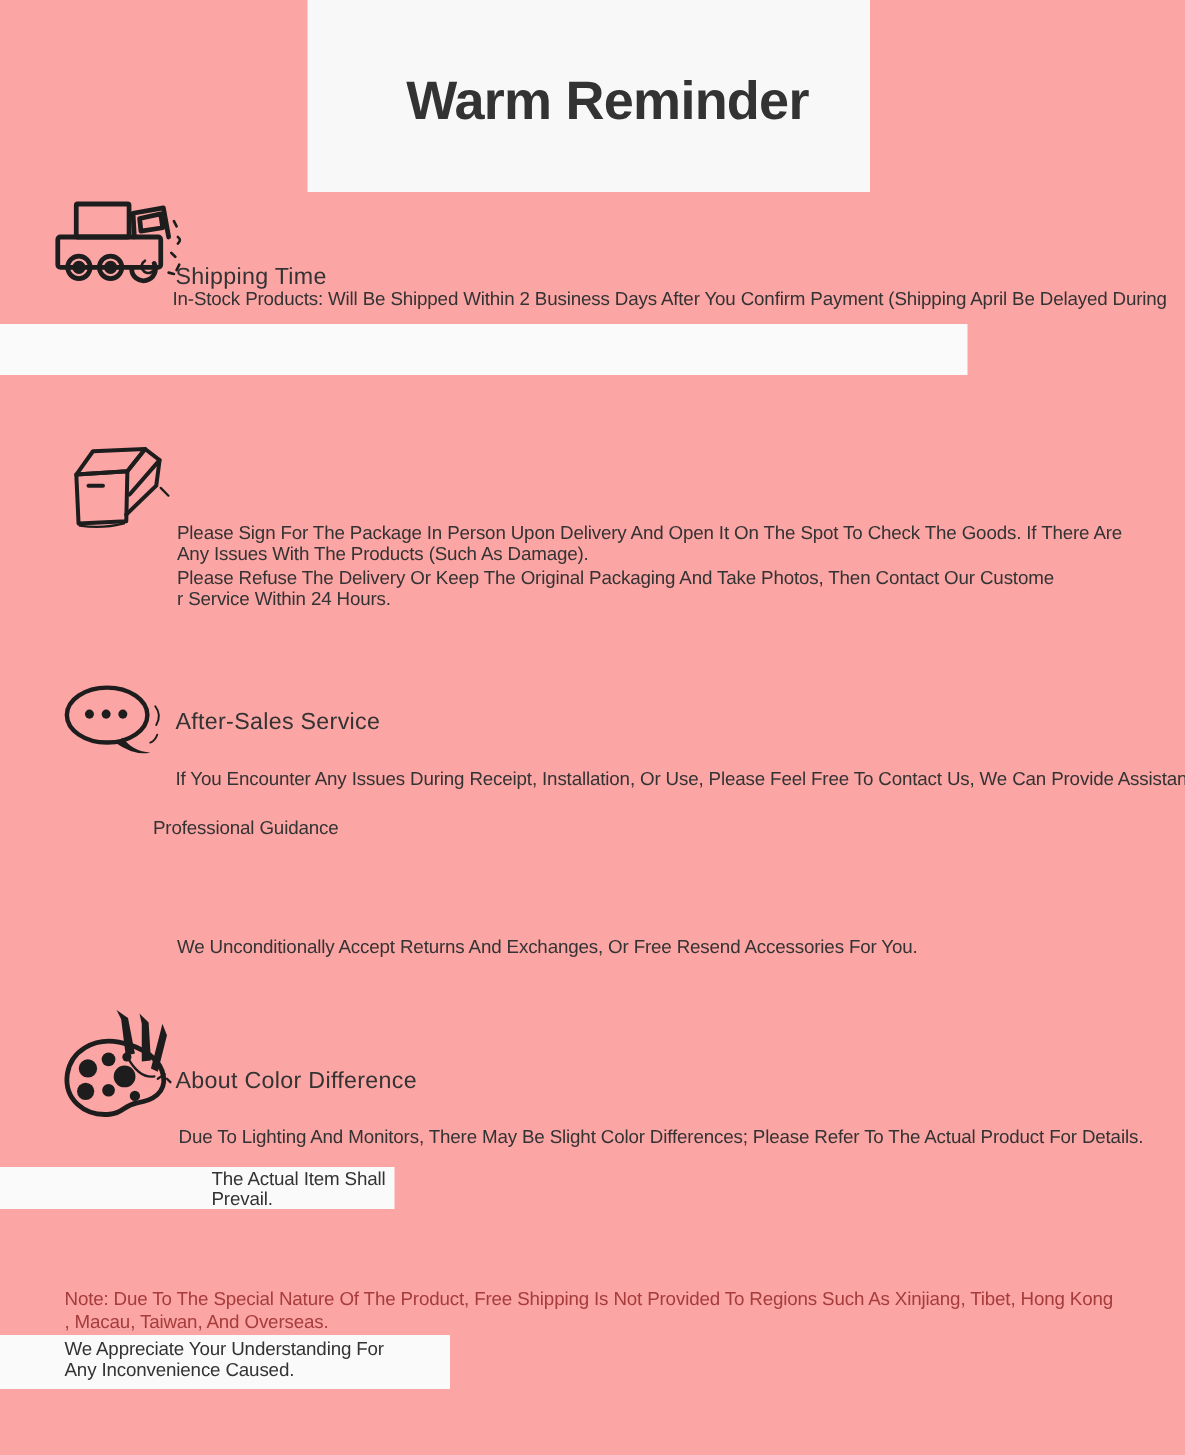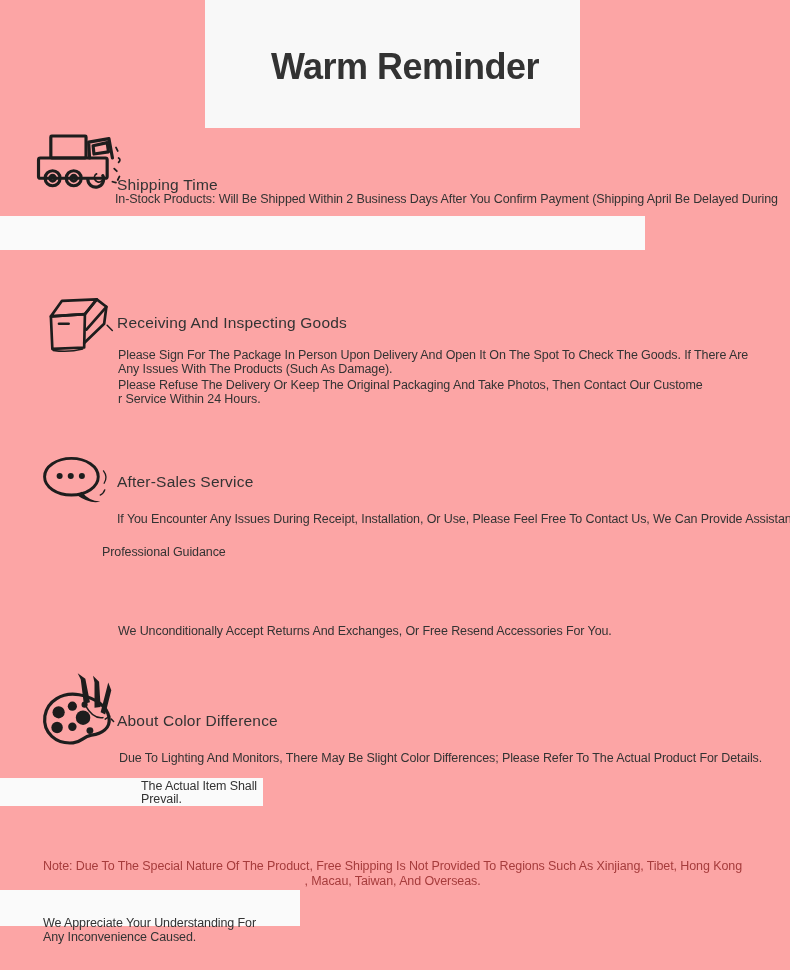--- a/index.html
+++ b/index.html
@@ -29,22 +29,22 @@
     font-size:15.5px;color:#333333;z-index:2;
     letter-spacing:.2px;
     white-space:pre;
   }
   .p{
     position:absolute;
     font-size:12.5px;line-height:14px;color:#333333;
     white-space:pre;z-index:2;letter-spacing:-.1px;
   }
   .p.tight{line-height:12.5px;}
-  .p.note-red{color:#a63c3c;line-height:15px;text-align:center;}
-  .p.note-dark{color:#333333;line-height:14px;margin-top:24px;}
+  .p.note-red{color:#a63c3c;line-height:15px;}
+  .p.note-dark{color:#333333;line-height:14px;}
 </style>
 </head>
 <body>
 
 <div class="page">
 
   <div class="bg-patch" style="left:205px;top:0;width:375px;height:128px;"></div>
   <div class="bg-patch faint" style="left:0;top:216px;width:645px;height:34px;"></div>
   <div class="bg-patch faint" style="left:0;top:778px;width:263px;height:28px;"></div>
   <div class="bg-patch faint" style="left:0;top:890px;width:300px;height:36px;"></div>
@@ -73,21 +73,20 @@
     <svg viewBox="0 0 100 86">
       <path class="ink" d="M12,30 L58,27 L57,72 L14,74 Z"></path>
       <path class="ink" d="M12,30 L27,9 L74,7 L58,27 Z"></path>
       <path class="ink" d="M58,27 L74,7 L87,17 L60,48"></path>
       <path class="ink" d="M57,66 L84,40 L87,17"></path>
       <path class="ink-thin" d="M88,42 l7,7"></path>
       <path class="ink" d="M23,40 h13"></path>
       <path class="ink-thin" d="M15,76 q21,3 40,-2"></path>
     </svg>
   </div>
-  <div class="heading" style="left:117px;top:314px;">Receiving And Inspecting Goods</div>
   <div class="p" style="left:118px;top:348px;">Please Sign For The Package In Person Upon Delivery And Open It On The Spot To Check The Goods. If There Are
 Any Issues With The Products (Such As Damage).</div>
   <div class="p" style="left:118px;top:378px;">Please Refuse The Delivery Or Keep The Original Packaging And Take Photos, Then Contact Our Custome
 r Service Within 24 Hours.</div>
 
   <div class="icon" style="left:40px;top:452px;width:72px;height:56px;">
     <svg viewBox="0 0 110 80">
       <ellipse class="ink" style="stroke-width:4.5" cx="48" cy="35" rx="41" ry="28"></ellipse>
       <path class="ink-fill" d="M64,58 Q74,72 92,73 Q76,77 56,63 Z"></path>
       <circle class="ink-fill" cx="30" cy="34" r="4.6"></circle>

